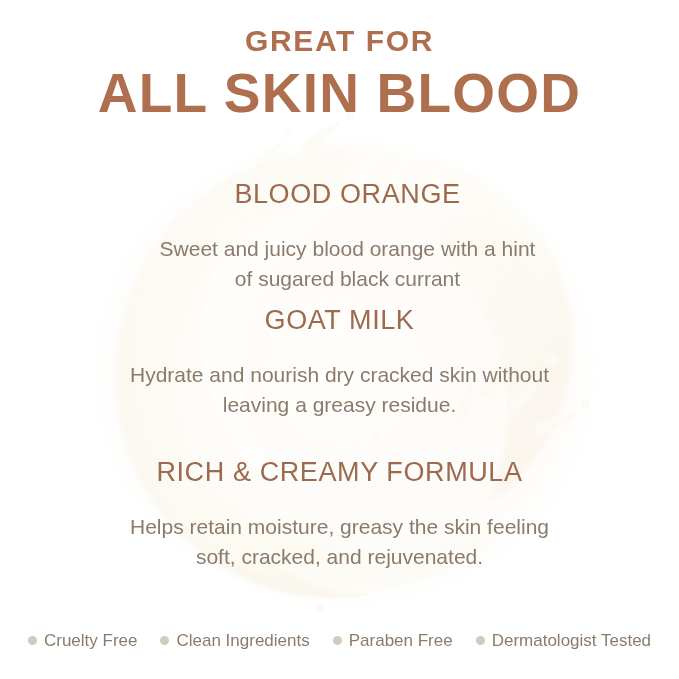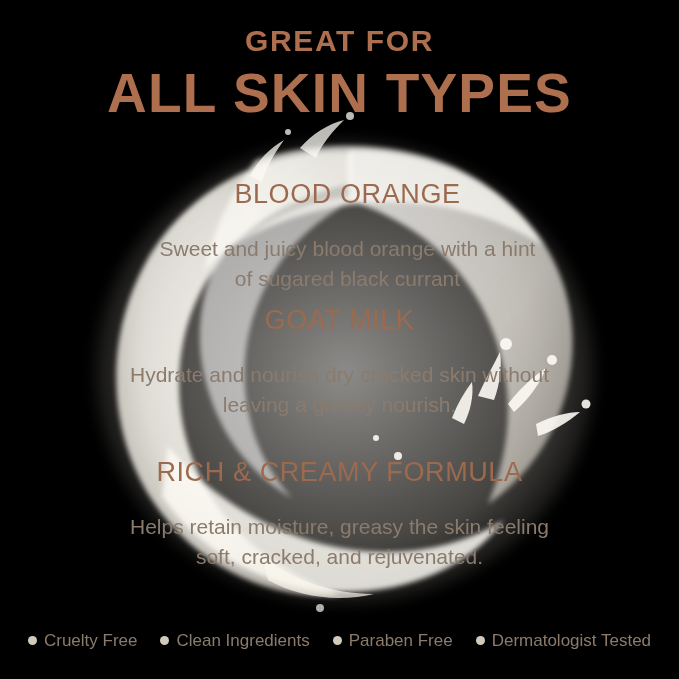--- a/index.html
+++ b/index.html
@@ -4,21 +4,21 @@
 <style>
   html, body {
     margin: 0;
     padding: 0;
     background: #efe8dd;
   }
   #page {
     position: relative;
     width: 679px;
     height: 679px;
-    background: #000000;
+    background: #ffffff;
     overflow: hidden;
     font-family: "Liberation Sans", sans-serif;
     -webkit-font-smoothing: antialiased;
   }
 
   
   #splash-layer {
     position: absolute;
     left: 0; top: 0;
     width: 679px;
@@ -216,36 +216,36 @@
         <path d="M262,556 C292,580 332,594 374,594 C340,602 300,598 268,580 Z"></path>
         <circle cx="320" cy="608" r="4"></circle>
       </g>
     </svg>
   </div>
 
   <div id="content">
 
     <div class="headline-block">
       <div class="headline-sub">GREAT FOR</div>
-      <div class="headline-main">ALL SKIN TYPES</div>
+      <div class="headline-main">ALL SKIN BLOOD</div>
     </div>
 
     <div class="section" id="section-blood-orange">
       <div class="section-title">BLOOD ORANGE</div>
       <div class="section-body">
         <span class="line">Sweet and juicy blood orange with a hint</span>
         <span class="line">of sugared black currant</span>
       </div>
     </div>
 
     <div class="section" id="section-goat-milk">
       <div class="section-title">GOAT MILK</div>
       <div class="section-body">
         <span class="line">Hydrate and nourish dry cracked skin without</span>
-        <span class="line">leaving a greasy nourish.</span>
+        <span class="line">leaving a greasy residue.</span>
       </div>
     </div>
 
     <div class="section" id="section-formula">
       <div class="section-title">RICH &amp; CREAMY FORMULA</div>
       <div class="section-body">
         <span class="line">Helps retain moisture, greasy the skin feeling</span>
         <span class="line">soft, cracked, and rejuvenated.</span>
       </div>
     </div>

